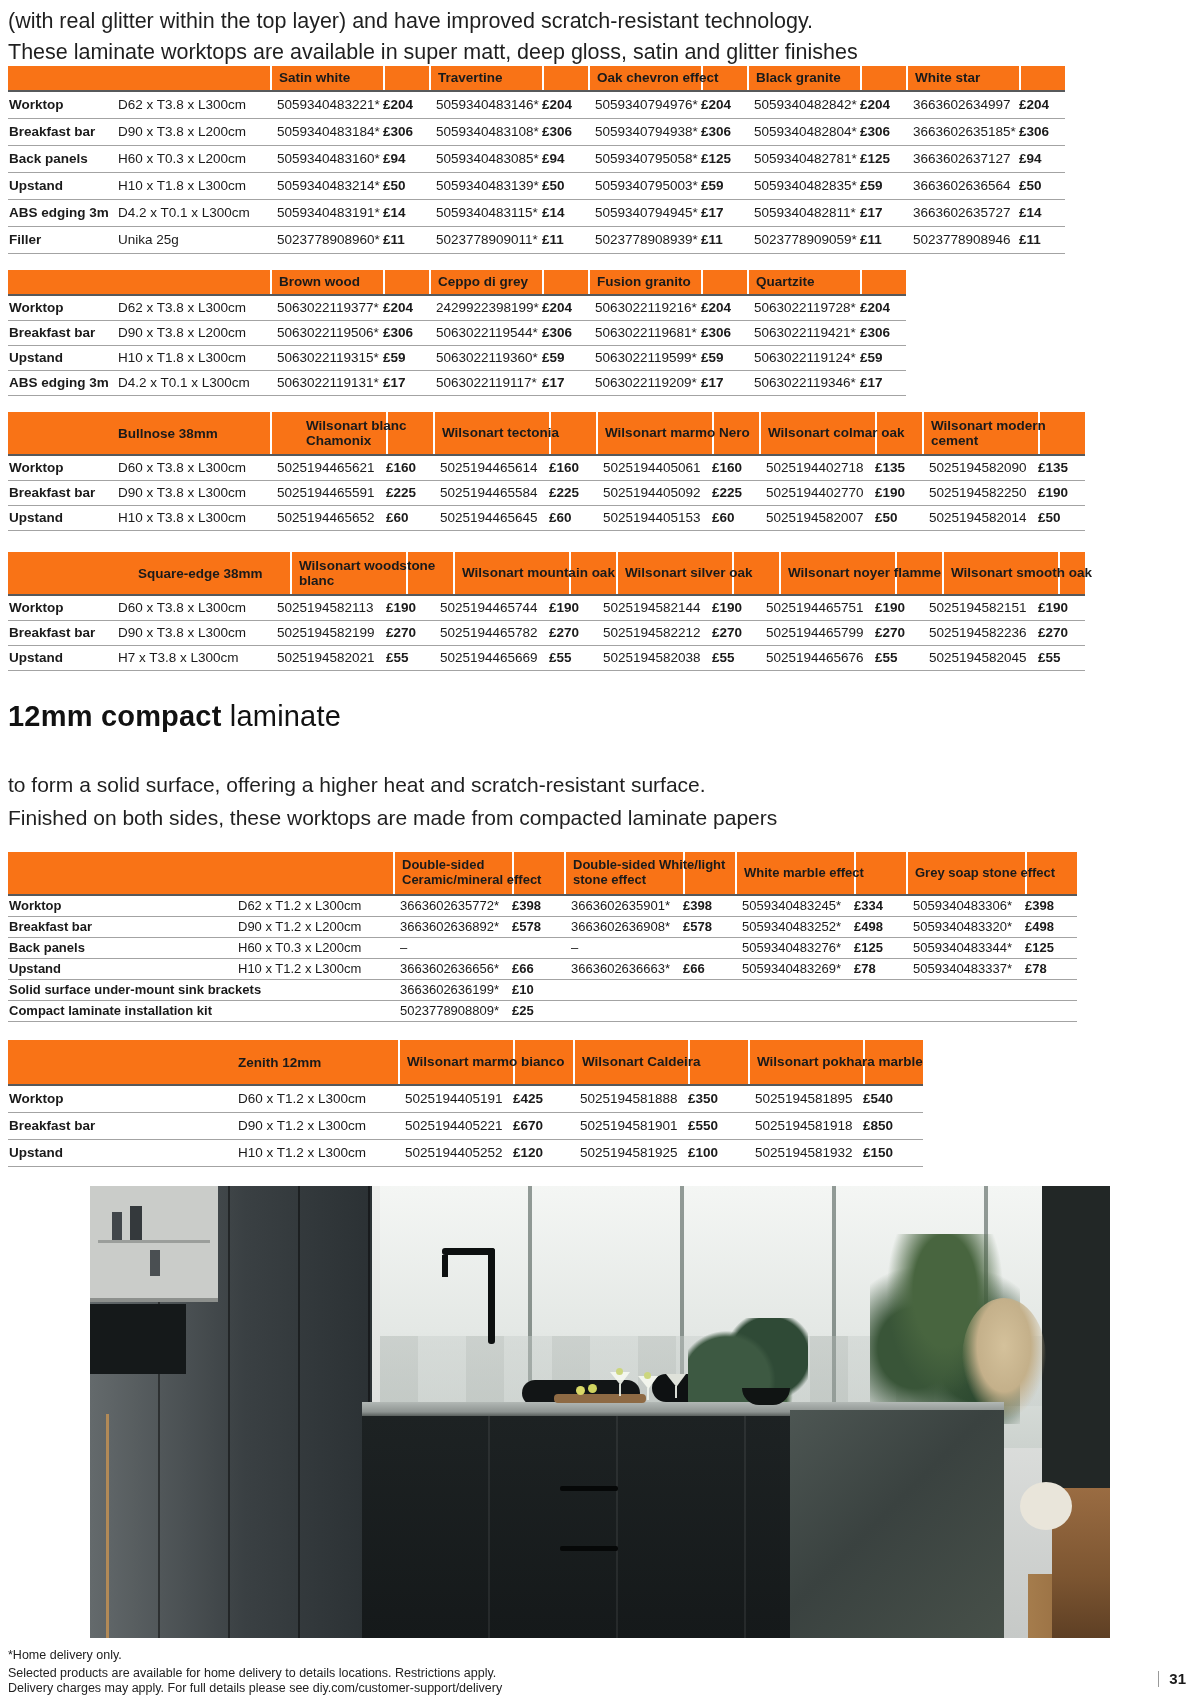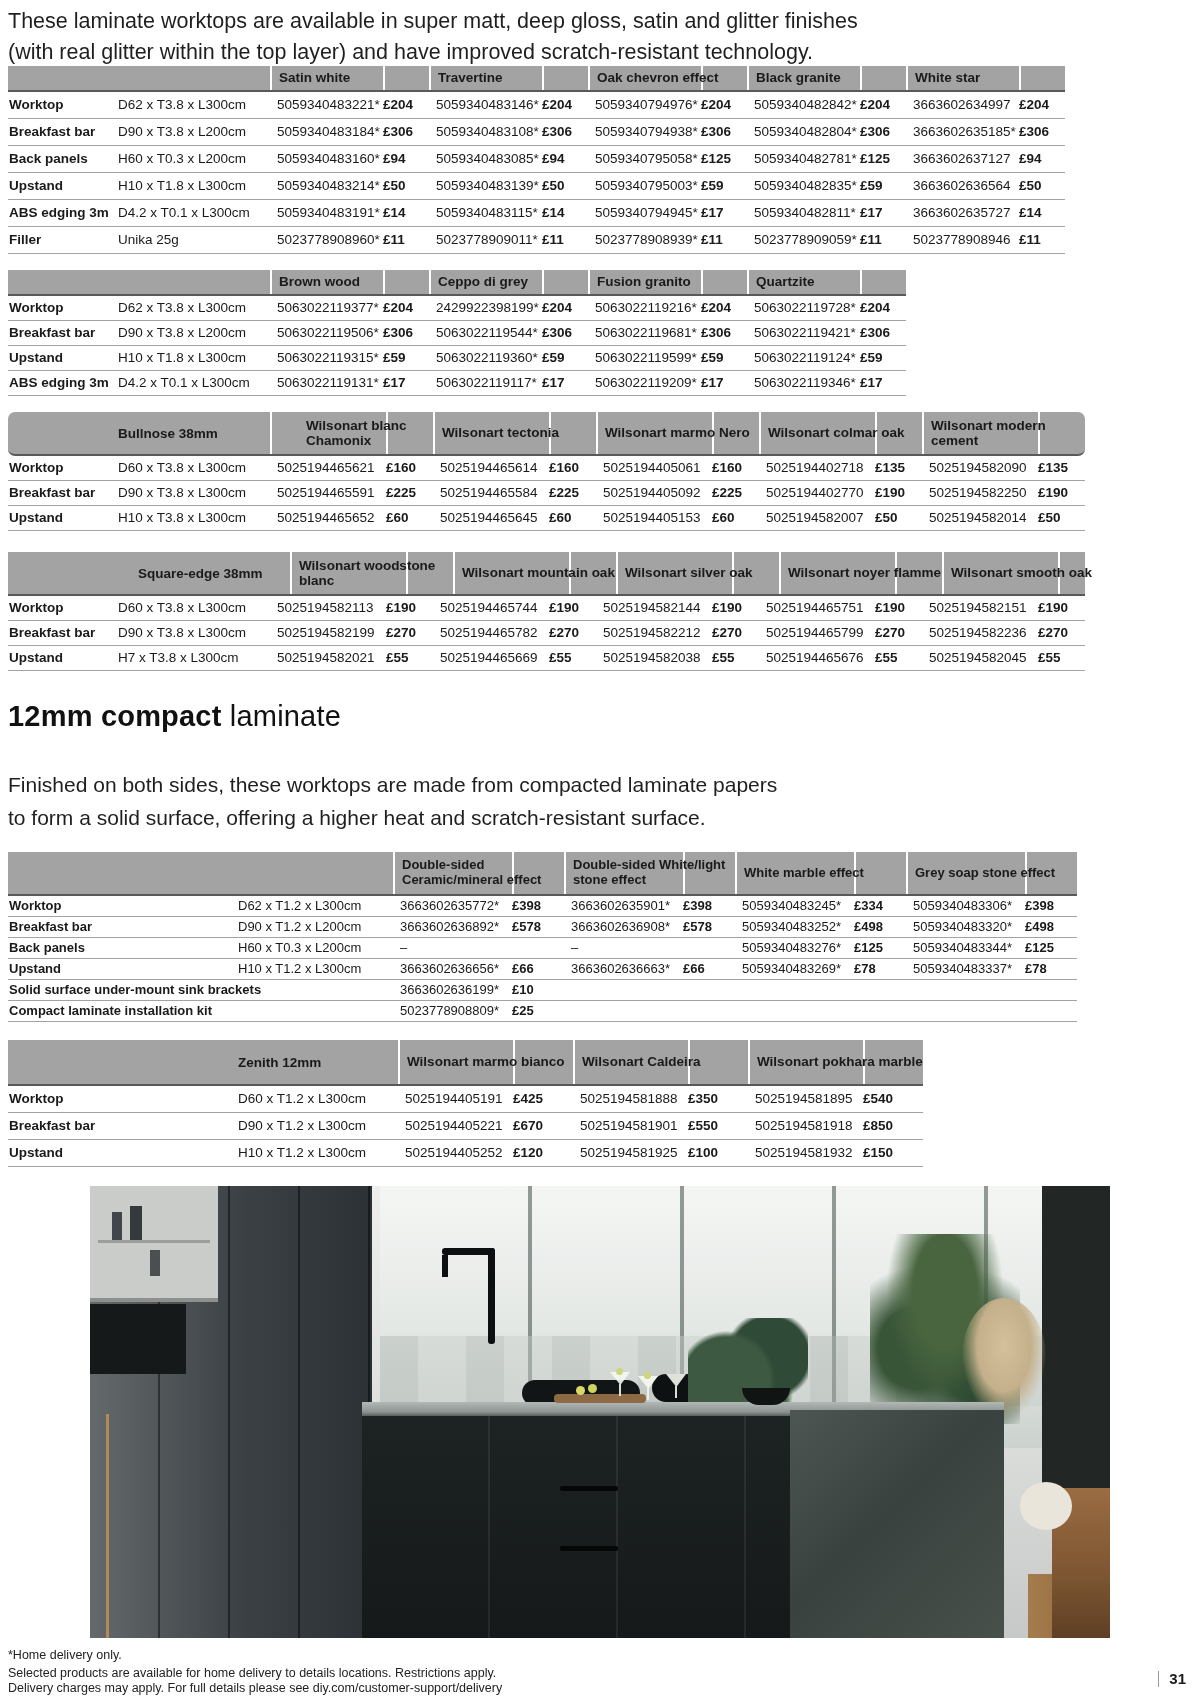--- a/index.html
+++ b/index.html
@@ -6,21 +6,21 @@
   #page{position:relative;width:1200px;height:1699px;background:#fff;overflow:hidden;
         font-family:"Liberation Sans",sans-serif;color:#1a1a1a;}
   .abs{position:absolute;}
   
   .intro{top:6px;left:8px;width:1150px;font-size:21.5px;line-height:31px;color:#1f1f1f;}
   .h2{top:700px;left:8px;font-size:29px;letter-spacing:.2px;color:#111;}
   .h2 b{font-weight:bold;}
   .para{top:768px;left:8px;width:860px;font-size:21px;line-height:33px;color:#1f1f1f;}
   
   .ptable{position:absolute;}
-  .thead{display:grid;background:#a3a3a3;border-bottom:2px solid #57595b;}
+  .thead{display:grid;background:#f97316;border-bottom:2px solid #57595b;}
   .tcorner{display:flex;align-items:center;font-weight:bold;}
   .tcolhead{display:flex;align-items:center;font-weight:bold;line-height:1.12;
             padding-left:7px;border-left:2px solid #fff;box-sizing:border-box;}
   .trow{display:grid;border-bottom:1px solid #a3a3a3;background:#fff;}
   .tlabel{font-weight:bold;white-space:nowrap;overflow:visible;padding-left:1px;}
   .tdims{white-space:nowrap;}
   .tcode{white-space:nowrap;padding-left:7px;box-sizing:border-box;}
   .tprice{font-weight:bold;white-space:nowrap;}
   
   .foot1{top:1648px;left:8px;font-size:12.5px;color:#222;}
@@ -88,22 +88,22 @@
   .ph-olive{width:7px;height:7px;border-radius:50%;background:#ccd67d;}
   .ph-floor-right{left:938px;top:388px;width:82px;height:64px;
       background:linear-gradient(90deg,#a57c4c,#8a6239);}
 </style>
 </head>
 <body>
 
 <div id="page">
 
   <div class="abs intro">
+    <div>(with real glitter within the top layer) and have improved scratch-resistant technology.</div>
     <div>These laminate worktops are available in super matt, deep gloss, satin and glitter finishes</div>
-    <div>(with real glitter within the top layer) and have improved scratch-resistant technology.</div>
   </div>
 
   <div id="tables">
       <div class="ptable" style="top: 66px; left: 8px; width: 1057px; font-size: 13.5px;">
         <div class="thead" style="grid-template-columns: 110px 152px 113px 46px 113px 46px 113px 46px 113px 46px 113px 46px; height: 24px;">
           <div class="tcorner" style="grid-column: 1 / span 2; padding-left: 110px;"></div>
           <div class="tcolhead" style="grid-column: span 2; background-image: linear-gradient(90deg, transparent 0px, transparent 111px, rgb(255, 255, 255) 111px, rgb(255, 255, 255) 113px, transparent 113px);">Satin white</div>
           <div class="tcolhead" style="grid-column: span 2; background-image: linear-gradient(90deg, transparent 0px, transparent 111px, rgb(255, 255, 255) 111px, rgb(255, 255, 255) 113px, transparent 113px);">Travertine</div>
           <div class="tcolhead" style="grid-column: span 2; background-image: linear-gradient(90deg, transparent 0px, transparent 111px, rgb(255, 255, 255) 111px, rgb(255, 255, 255) 113px, transparent 113px);">Oak chevron effect</div>
           <div class="tcolhead" style="grid-column: span 2; background-image: linear-gradient(90deg, transparent 0px, transparent 111px, rgb(255, 255, 255) 111px, rgb(255, 255, 255) 113px, transparent 113px);">Black granite</div>
@@ -245,21 +245,21 @@
           <div class="tprice">£17</div>
           <div class="tcode">5063022119117*</div>
           <div class="tprice">£17</div>
           <div class="tcode">5063022119209*</div>
           <div class="tprice">£17</div>
           <div class="tcode">5063022119346*</div>
           <div class="tprice">£17</div>
         </div>
       </div>
       <div class="ptable" style="top: 412px; left: 8px; width: 1077px; font-size: 13.5px;">
-        <div class="thead" style="grid-template-columns: 110px 152px 116px 47px 116px 47px 116px 47px 116px 47px 116px 47px; height: 42px; border-radius: 7px;">
+        <div class="thead" style="grid-template-columns: 110px 152px 116px 47px 116px 47px 116px 47px 116px 47px 116px 47px; height: 42px;">
           <div class="tcorner" style="grid-column: 1 / span 2; padding-left: 110px;">Bullnose 38mm</div>
           <div class="tcolhead" style="grid-column: span 2; background-image: linear-gradient(90deg, transparent 0px, transparent 114px, rgb(255, 255, 255) 114px, rgb(255, 255, 255) 116px, transparent 116px); padding-left: 34px;">Wilsonart blanc Chamonix</div>
           <div class="tcolhead" style="grid-column: span 2; background-image: linear-gradient(90deg, transparent 0px, transparent 114px, rgb(255, 255, 255) 114px, rgb(255, 255, 255) 116px, transparent 116px);">Wilsonart tectonia</div>
           <div class="tcolhead" style="grid-column: span 2; background-image: linear-gradient(90deg, transparent 0px, transparent 114px, rgb(255, 255, 255) 114px, rgb(255, 255, 255) 116px, transparent 116px);">Wilsonart marmo Nero</div>
           <div class="tcolhead" style="grid-column: span 2; background-image: linear-gradient(90deg, transparent 0px, transparent 114px, rgb(255, 255, 255) 114px, rgb(255, 255, 255) 116px, transparent 116px);">Wilsonart colmar oak</div>
           <div class="tcolhead" style="grid-column: span 2; background-image: linear-gradient(90deg, transparent 0px, transparent 114px, rgb(255, 255, 255) 114px, rgb(255, 255, 255) 116px, transparent 116px);">Wilsonart modern cement</div>
         </div>
         <div class="trow" style="grid-template-columns: 110px 152px 116px 47px 116px 47px 116px 47px 116px 47px 116px 47px; height: 24px; line-height: 23px;">
           <div class="tlabel">Worktop</div>
           <div class="tdims">D60 x T3.8 x L300cm</div>
@@ -473,22 +473,22 @@
           <div class="tcode">5025194581932</div>
           <div class="tprice">£150</div>
         </div>
       </div>
     </div>
 
   <div class="abs h2">
     <b>12mm compact</b><span> laminate</span>
   </div>
   <div class="abs para">
+    <div>to form a solid surface, offering a higher heat and scratch-resistant surface.</div>
     <div>Finished on both sides, these worktops are made from compacted laminate papers</div>
-    <div>to form a solid surface, offering a higher heat and scratch-resistant surface.</div>
   </div>
 
   <div class="abs photo">
     <div class="ph-windows"></div>
     <div class="ph-city"></div>
     <div class="ph-frame-right"></div>
     <div class="ph-cab-left"></div>
     <div class="ph-shelf"></div>
     <div class="ph-shelf-line"></div>
     <div class="ph-bottle1"></div>

